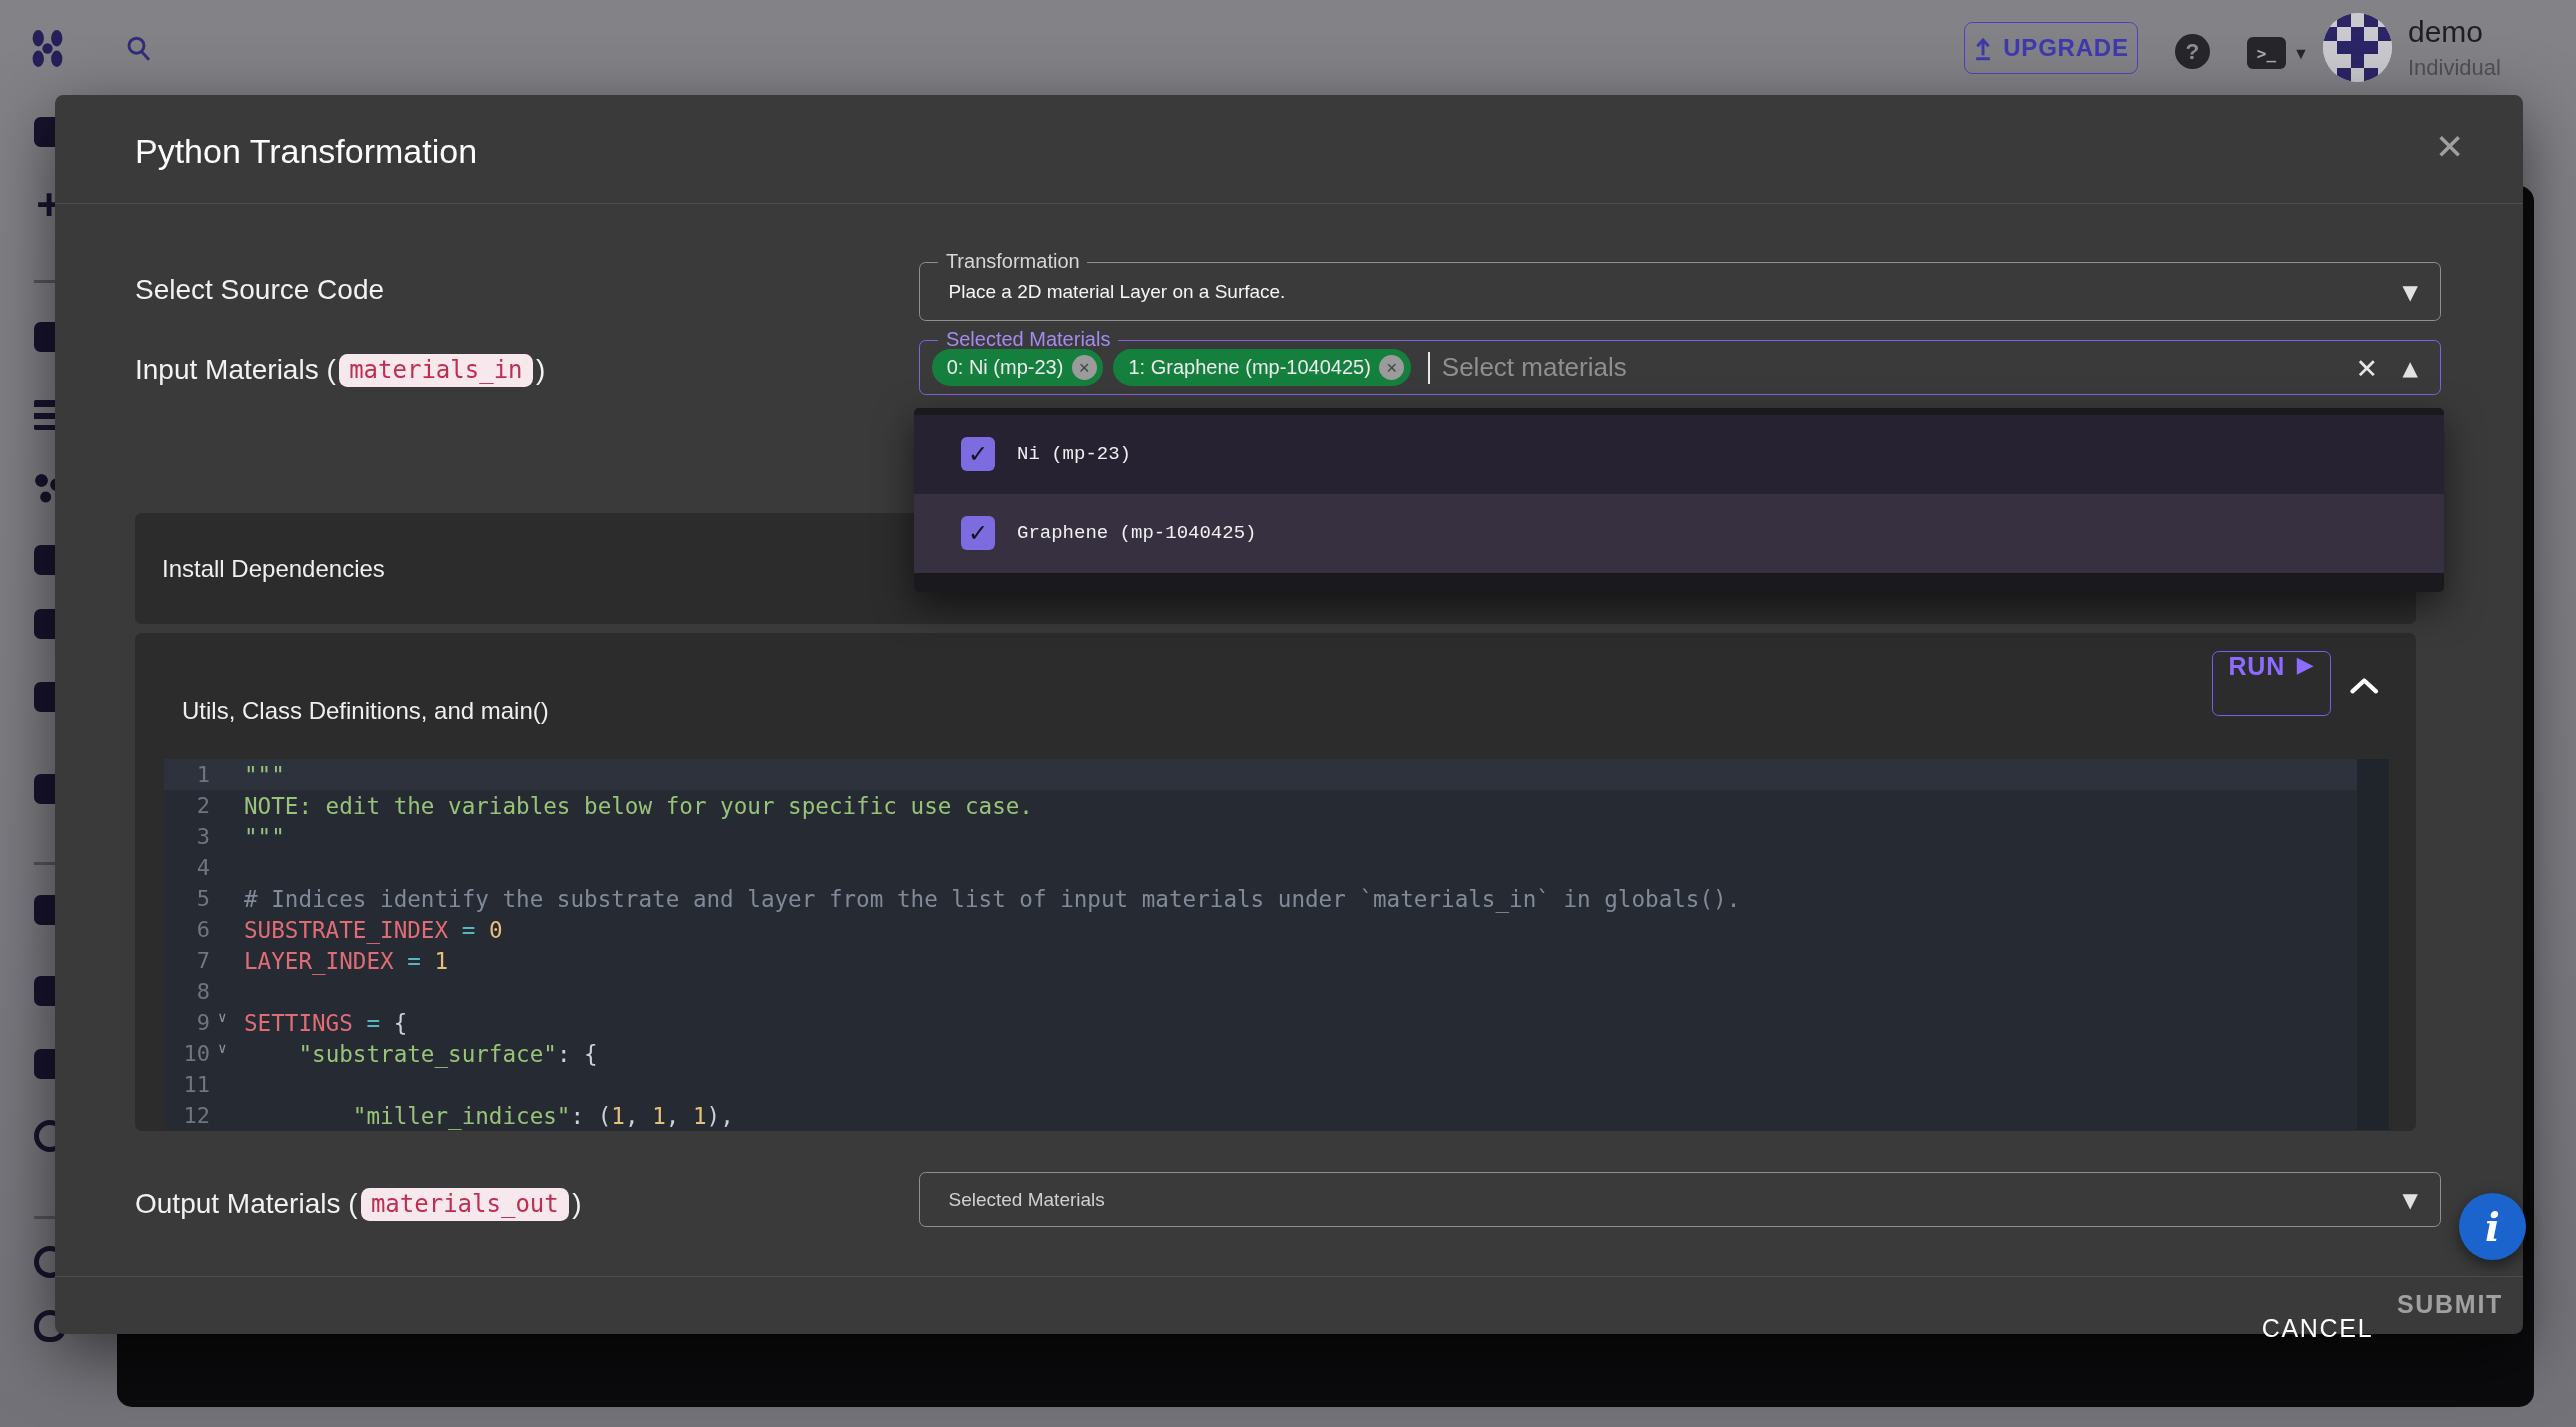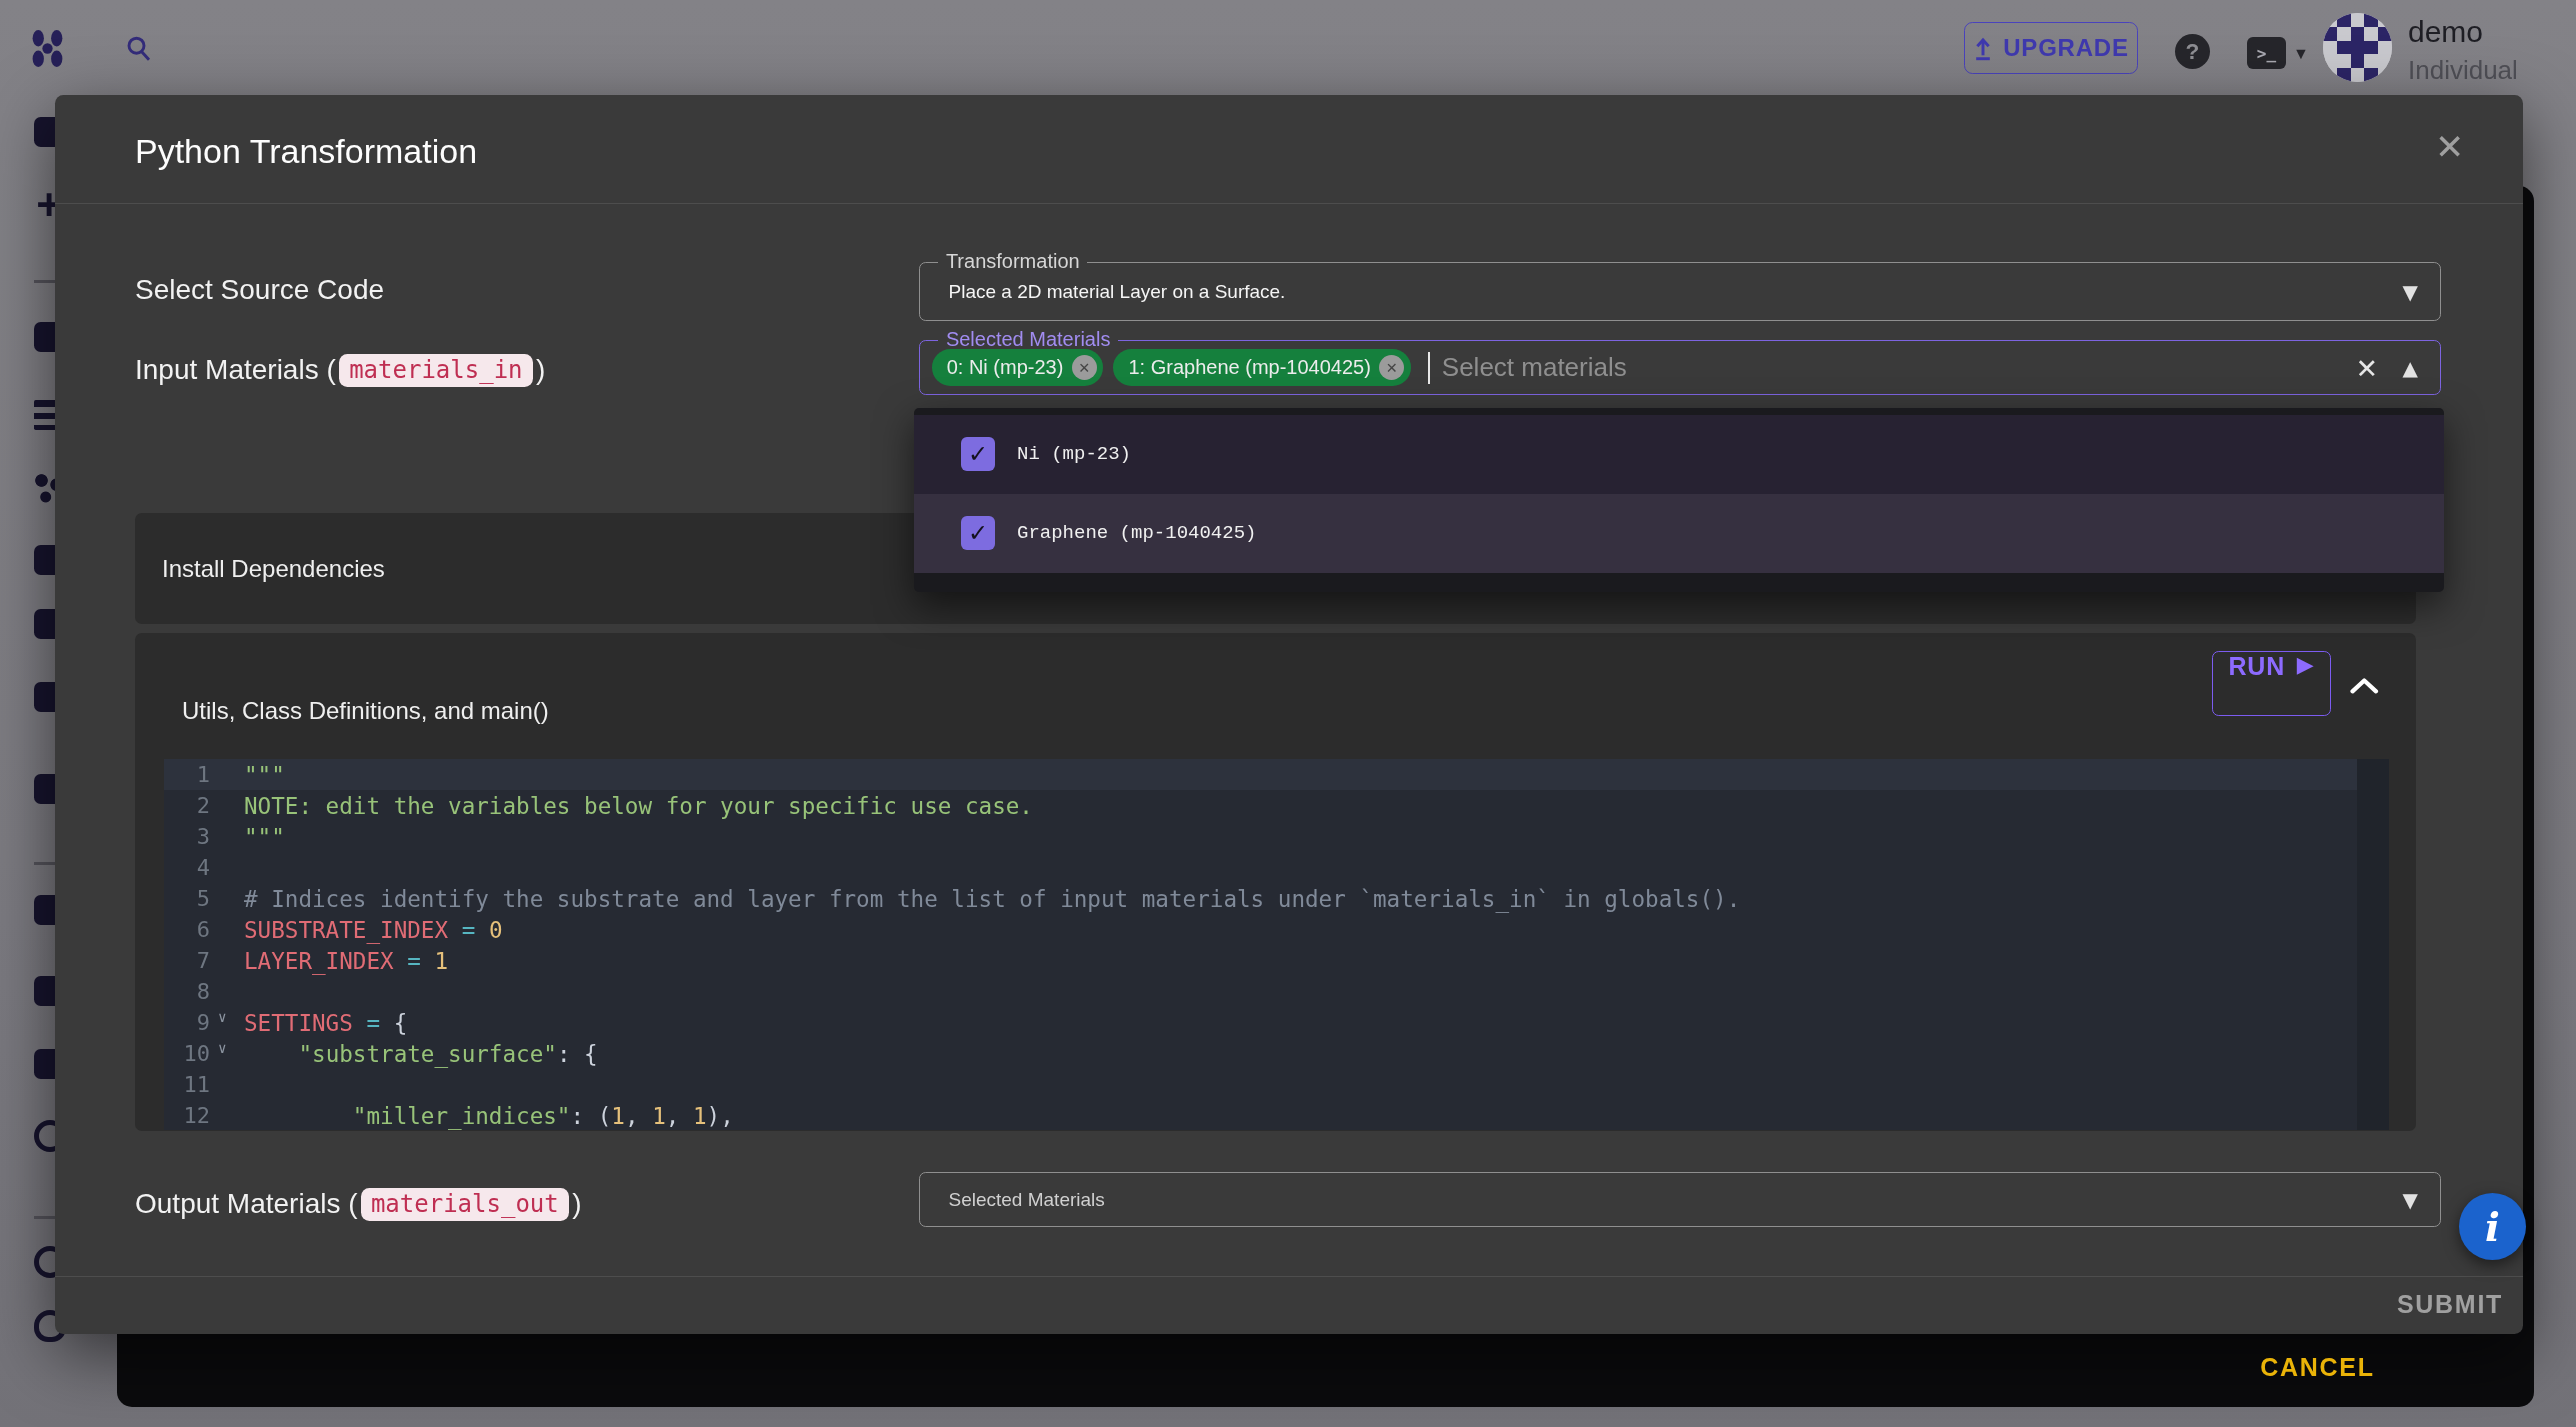--- a/index.html
+++ b/index.html
@@ -14,21 +14,21 @@
            border:1.7px solid #4a43bc;border-radius:8.4px;display:flex;align-items:center;justify-content:center;gap:10px;
            color:#3f39ae;font-size:24px;font-weight:bold;letter-spacing:0.8px;cursor:pointer;}
   .help-ic{position:absolute;left:2175px;top:34px;width:35px;height:35px;border-radius:50%;background:#26262b;
            display:flex;align-items:center;justify-content:center;color:#8e8e93;font-size:22.6px;font-weight:bold;}
   .term-ic{position:absolute;left:2247px;top:37px;width:39px;height:32px;border-radius:5.9px;background:#26262b;
            display:flex;align-items:center;justify-content:center;color:#aaaab2;
            font-family:"DejaVu Sans Mono",monospace;font-size:16px;font-weight:bold;}
   .term-caret{position:absolute;left:2293px;top:45px;color:#26262b;font-size:16px;}
   .avatar{position:absolute;left:2323px;top:13.4px;width:69px;height:69px;border-radius:50%;overflow:hidden;background:#c9c9ce;}
   .uname{position:absolute;left:2408px;top:15px;font-size:30px;color:#1e1e24;}
-  .uplan{position:absolute;left:2408px;top:55px;font-size:26px;color:#4f4f56;}
+  .uplan{position:absolute;left:2408px;top:55px;font-size:22px;color:#4f4f56;}
   
   .sidebar{position:absolute;left:0;top:96px;width:101px;height:1331px;z-index:1;}
   .sb-icon{position:absolute;left:34px;width:30px;height:30px;background:#17142e;border-radius:6.7px;}
   .sb-icon.add{background:none;color:#17142e;font-size:44px;font-weight:bold;line-height:25px;text-align:center;}
   .sb-icon.list{background:repeating-linear-gradient(#17142e 0 6.7px,transparent 6.7px 12.6px);border-radius:1.7px;}
   .sb-icon.molecule{background:radial-gradient(circle at 7.5px 7.5px,#17142e 5.9px,transparent 6.7px),
                     radial-gradient(circle at 22.6px 11.7px,#17142e 5.9px,transparent 6.7px),
                     radial-gradient(circle at 11.7px 24px,#17142e 5px,transparent 5.9px);border-radius:0;}
   .sb-icon.globe,.sb-icon.wheel{background:none;border:5.9px solid #17142e;border-radius:50%;width:22px;height:22px;}
   .sb-icon.support{background:none;border:5.9px solid #17142e;border-radius:50% 50% 44% 44%;width:22px;height:22px;}
@@ -81,22 +81,22 @@
           font-family:"DejaVu Sans Mono",monospace;font-size:22.6px;z-index:1;}
   .scrollstrip{position:absolute;right:0;top:0;width:32px;height:100%;background:#20242b;z-index:3;}
   .cl{position:relative;display:flex;height:31px;align-items:center;}
   .cl.active{background:#2d323d;}
   .ln{width:46px;text-align:right;color:#6e7681;font-size:22px;flex:0 0 46px;}
   .fold{position:absolute;left:54px;top:1.7px;color:#8b94a0;font-size:14.3px;}
   .code{white-space:pre;margin-left:34px;}
   .tk.str{color:#98c379}.tk.com{color:#808a99}.tk.var{color:#e06c75}
   .tk.op{color:#56b6c2}.tk.num{color:#e5c07b}.tk.pun,.tk.pln{color:#ccd2dc}
   
-  .cancel{position:absolute;left:2187px;top:1247px;width:151px;height:50px;display:flex;align-items:center;justify-content:center;
-          color:#eab308;font-size:25px;font-weight:bold;letter-spacing:1.7px;cursor:pointer;}
+  .cancel{position:absolute;left:2187px;top:1208px;width:151px;height:50px;display:flex;align-items:center;justify-content:center;
+          color:#ffffff;font-size:25px;font-weight:normal;letter-spacing:1.7px;cursor:pointer;}
   .submit{position:absolute;left:2323px;top:1184px;width:144px;height:50px;display:flex;align-items:center;justify-content:center;
           color:#a0a0a0;font-size:25px;font-weight:bold;letter-spacing:1.7px;cursor:pointer;}
   .info-fab{position:absolute;left:2404px;top:1098px;width:67px;height:67px;border-radius:50%;background:#1b63cd;
             display:flex;align-items:center;justify-content:center;color:#fff;z-index:40;cursor:pointer;
             font-family:"DejaVu Serif",serif;font-style:italic;font-weight:bold;font-size:39px;
             box-shadow:0 5px 15px rgba(0,0,0,.5);}
 </style>
 </head>
 <body>
 

